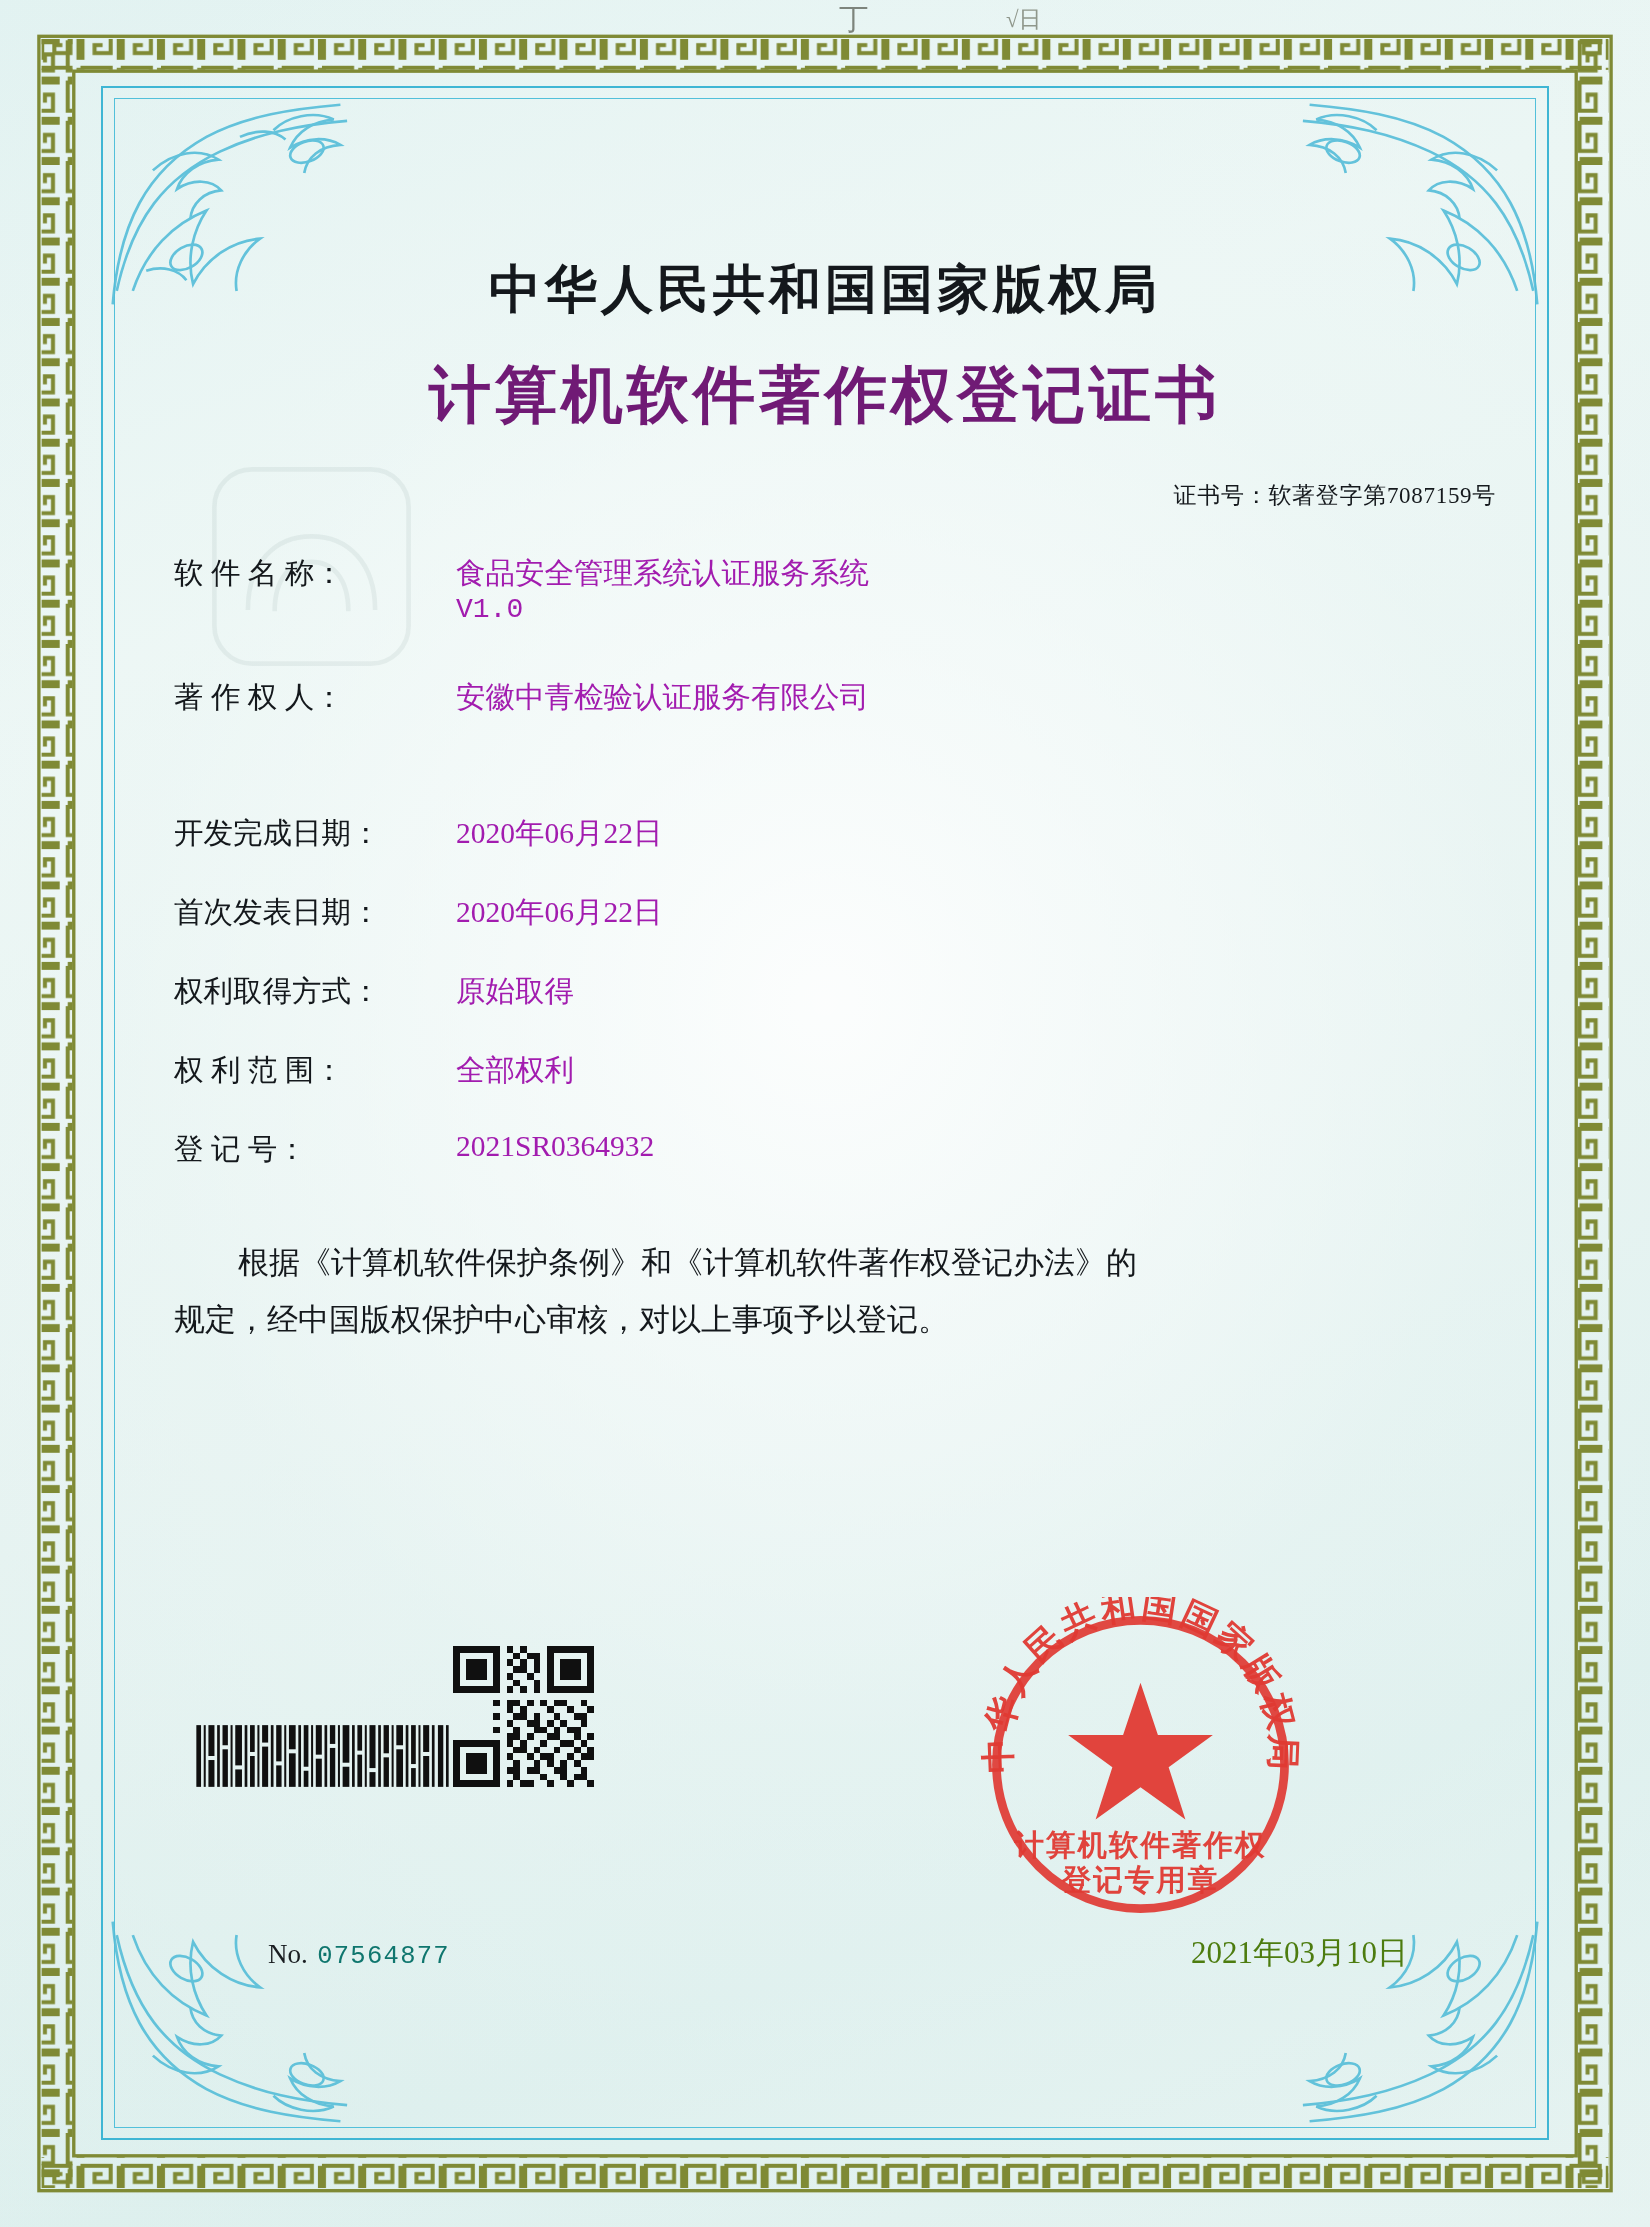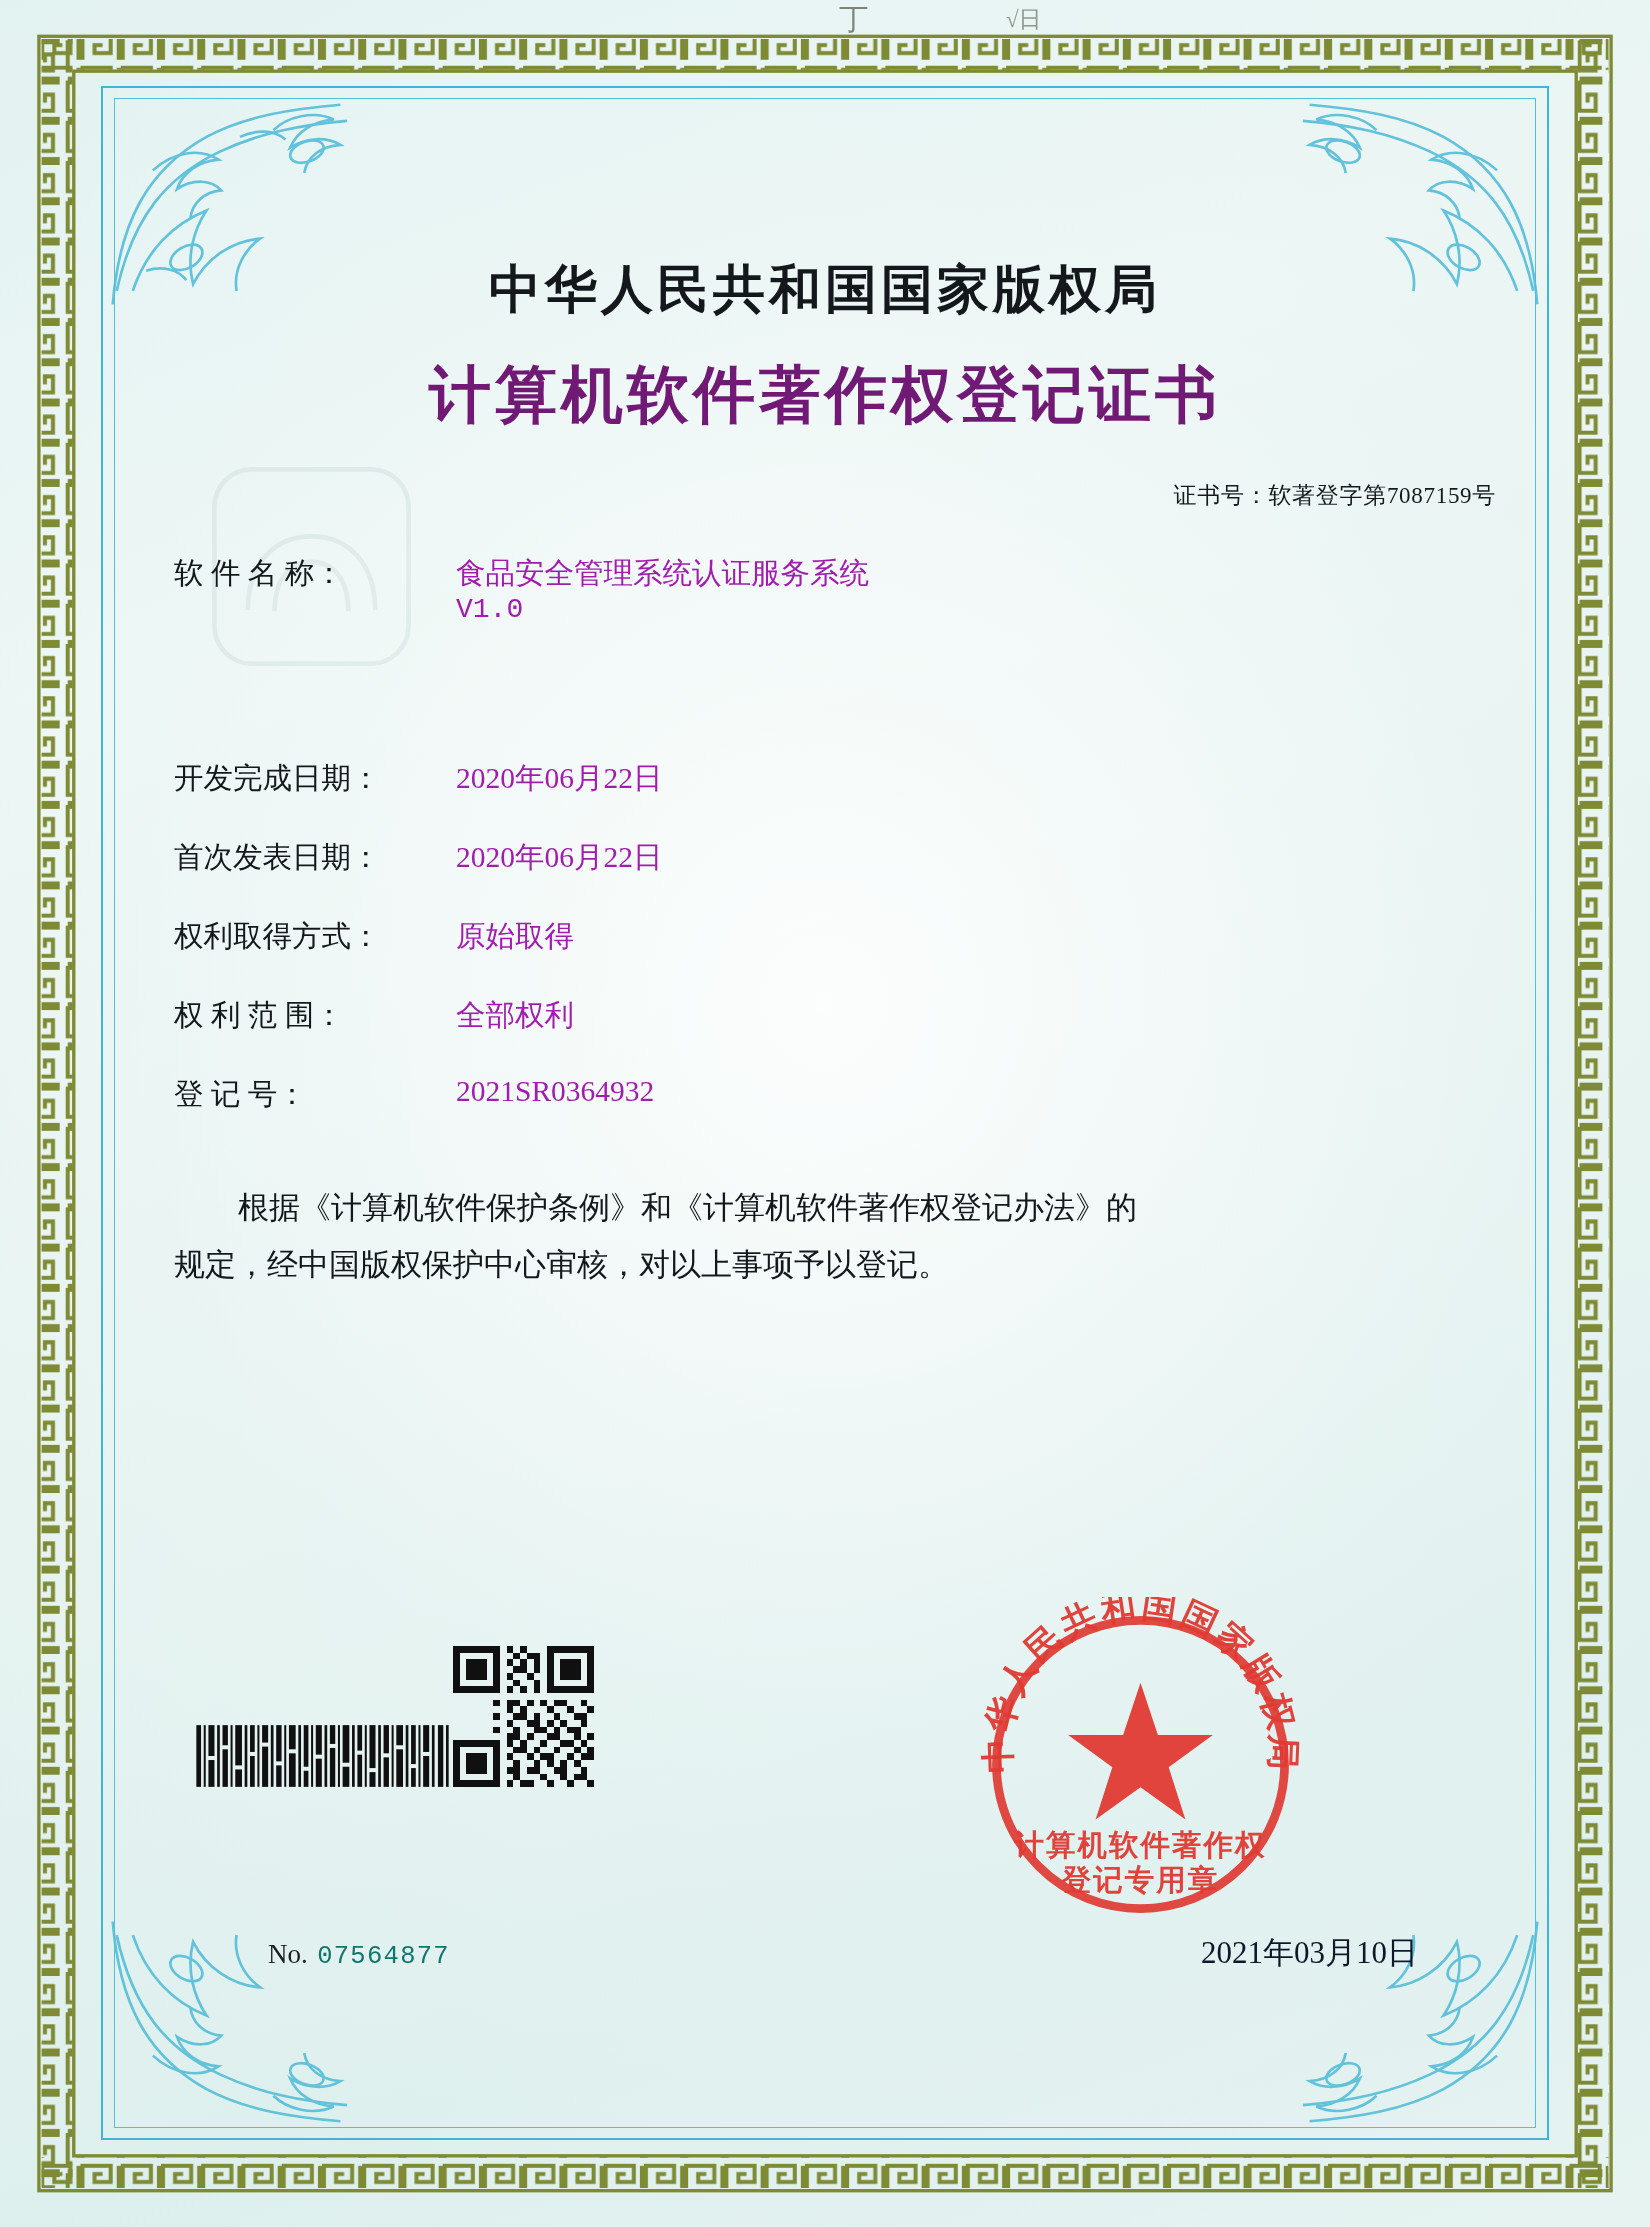--- a/index.html
+++ b/index.html
@@ -154,24 +154,24 @@
   }
   .footer-no .num {
     color: #0f766e;
     letter-spacing: 1.3px;
     margin-left: 9.4px;
     font-family: "Liberation Mono", "DejaVu Sans Mono", monospace;
     font-size: 25.5px;
   }
   .footer-date {
     position: absolute;
-    right: 232px;
+    right: 242px;
     top: 1932px;
     font-size: 31px;
-    color: #0f172a;
+    color: #4d7c0f;
   }
   
   .corner {
     position: absolute;
     width: 288px;
     height: 221px;
     pointer-events: none;
     opacity: 0.95;
   }
   .corner.tl { left: 106px; top: 90px; }
@@ -312,20 +312,24 @@
       <div class="field-row">
         <div class="f-label">软 件 名 称：</div>
         <div>
           <div class="f-value">食品安全管理系统认证服务系统</div>
           <div class="f-value mono">V1.0</div>
         </div>
       </div>
 
       <div class="gap-sm"></div>
 
+      <div class="field-row">
+        <div class="f-label">著 作 权 人：</div>
+        <div class="f-value">安徽中青检验认证服务有限公司</div>
+      </div>
 
       <div class="gap-md"></div>
 
       <div class="field-row loose">
         <div class="f-label">开发完成日期：</div>
         <div class="f-value">2020年06月22日</div>
       </div>
 
       <div class="field-row loose">
         <div class="f-label">首次发表日期：</div>

